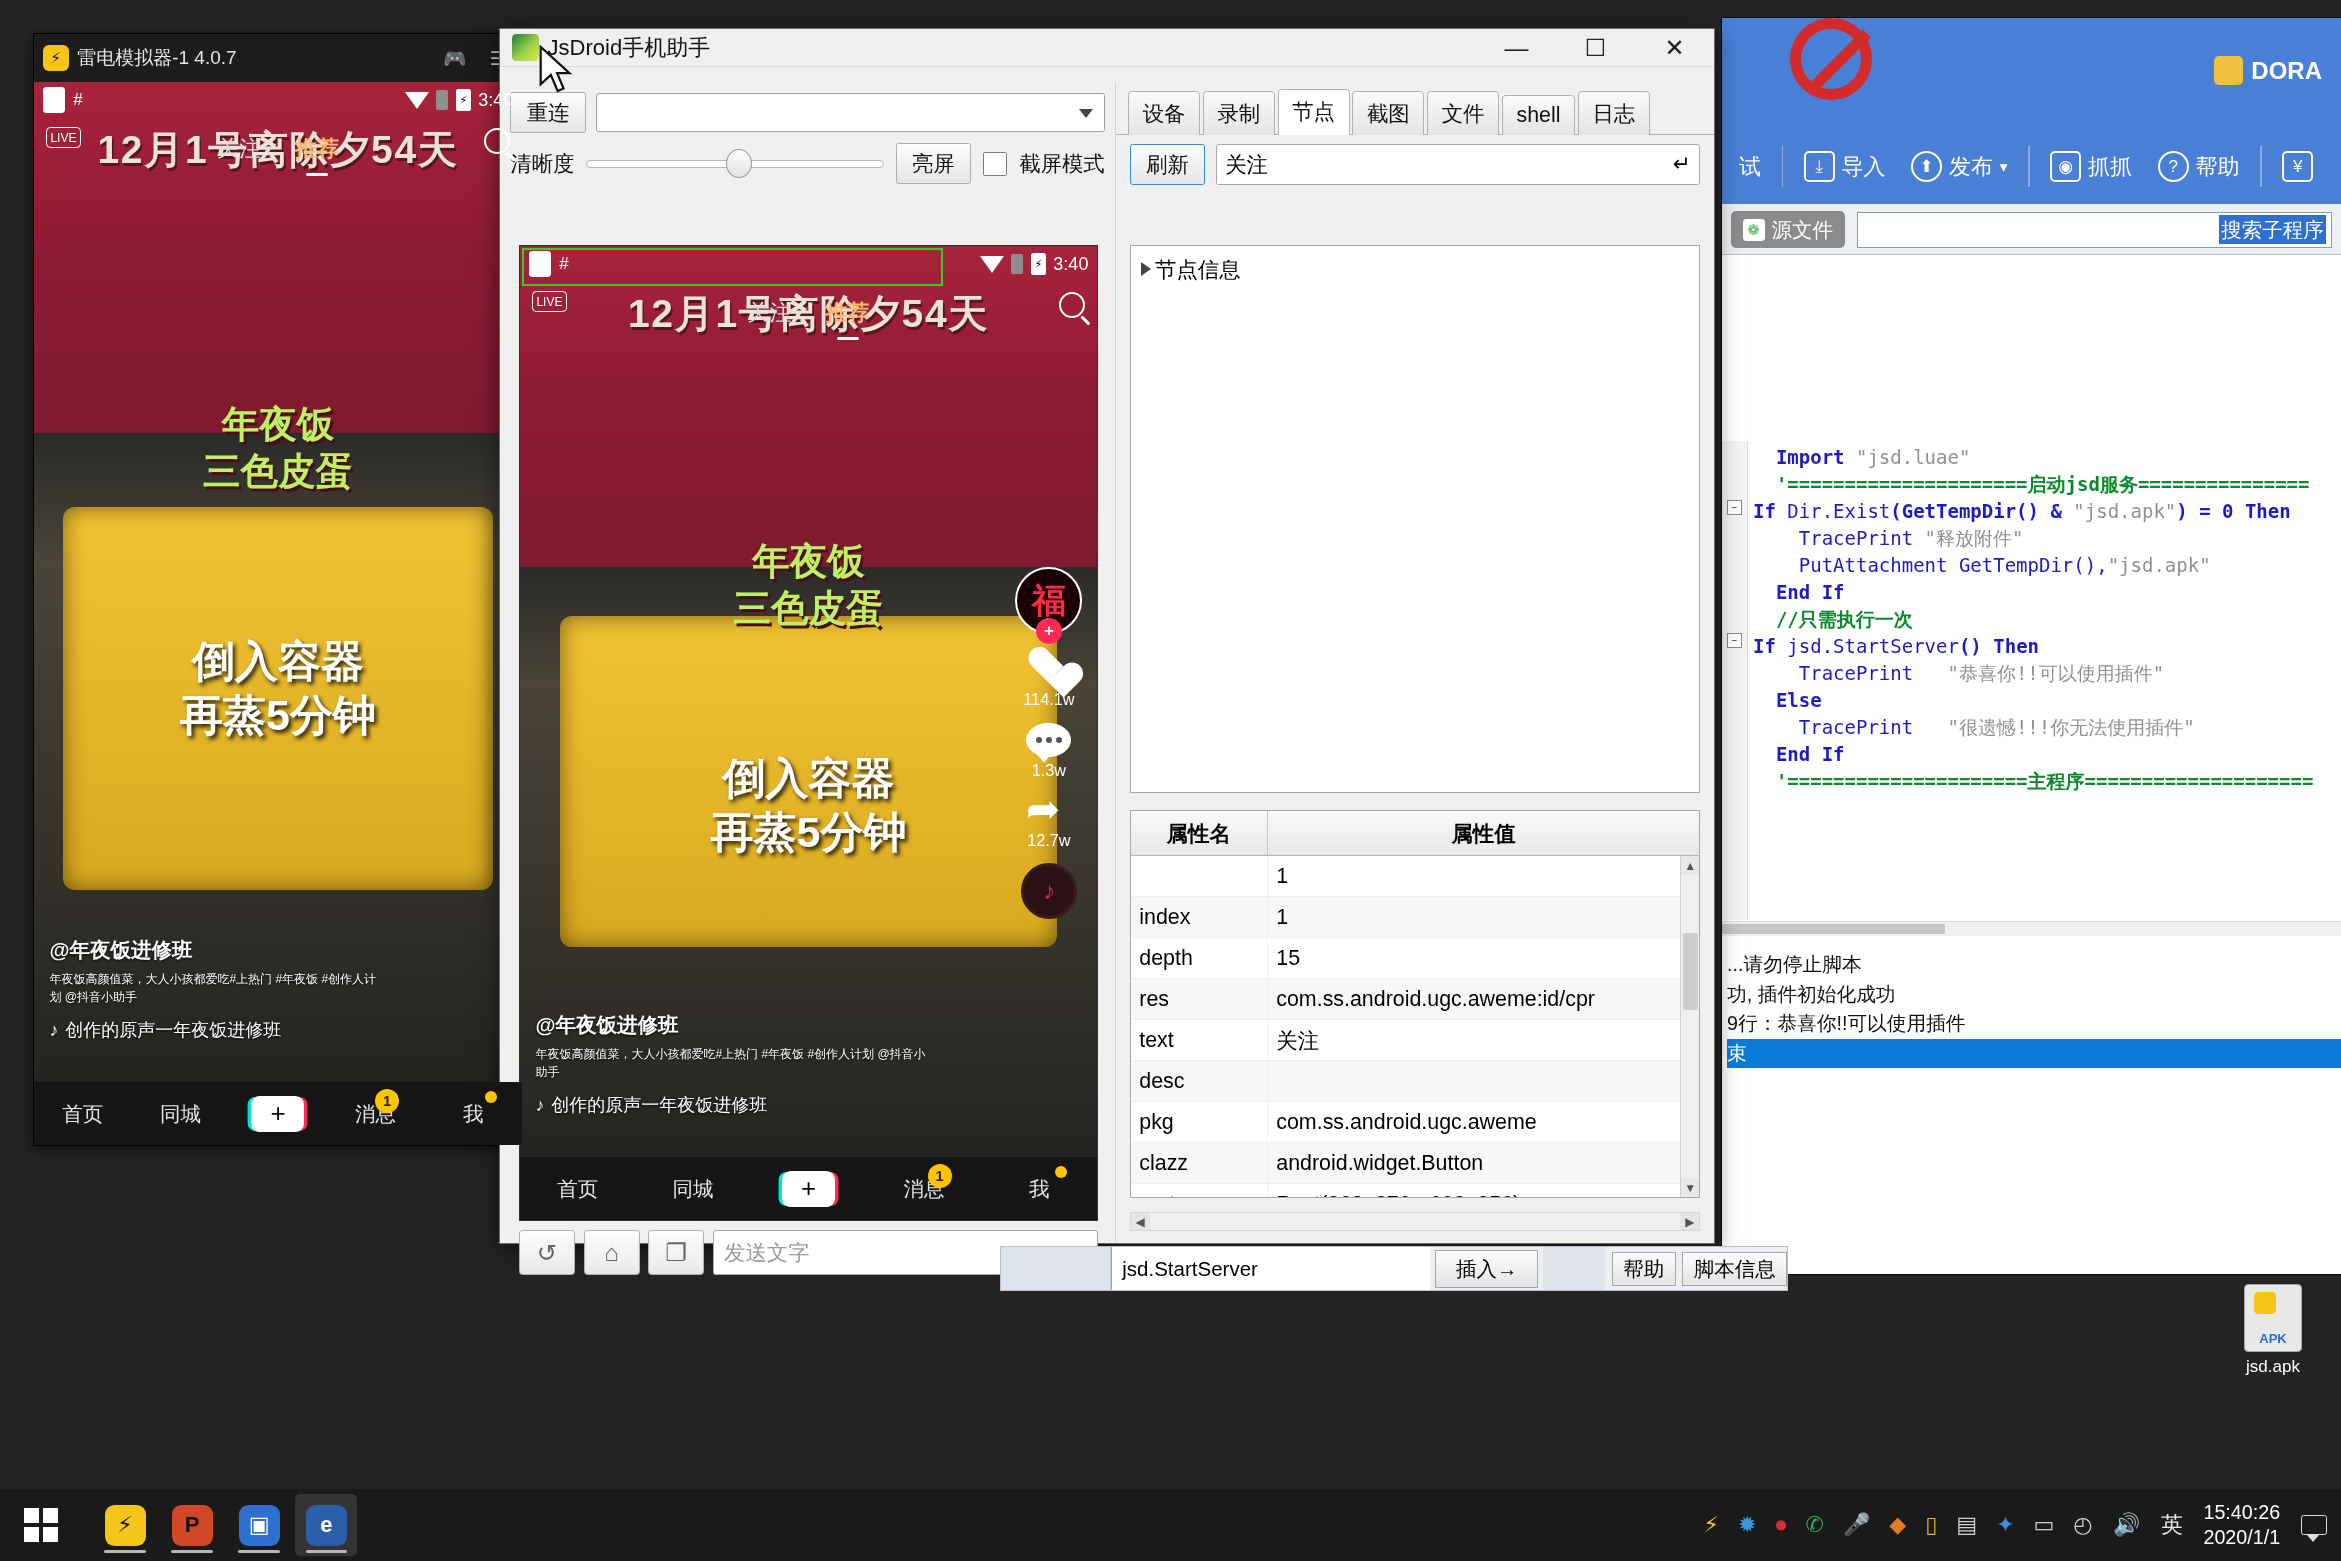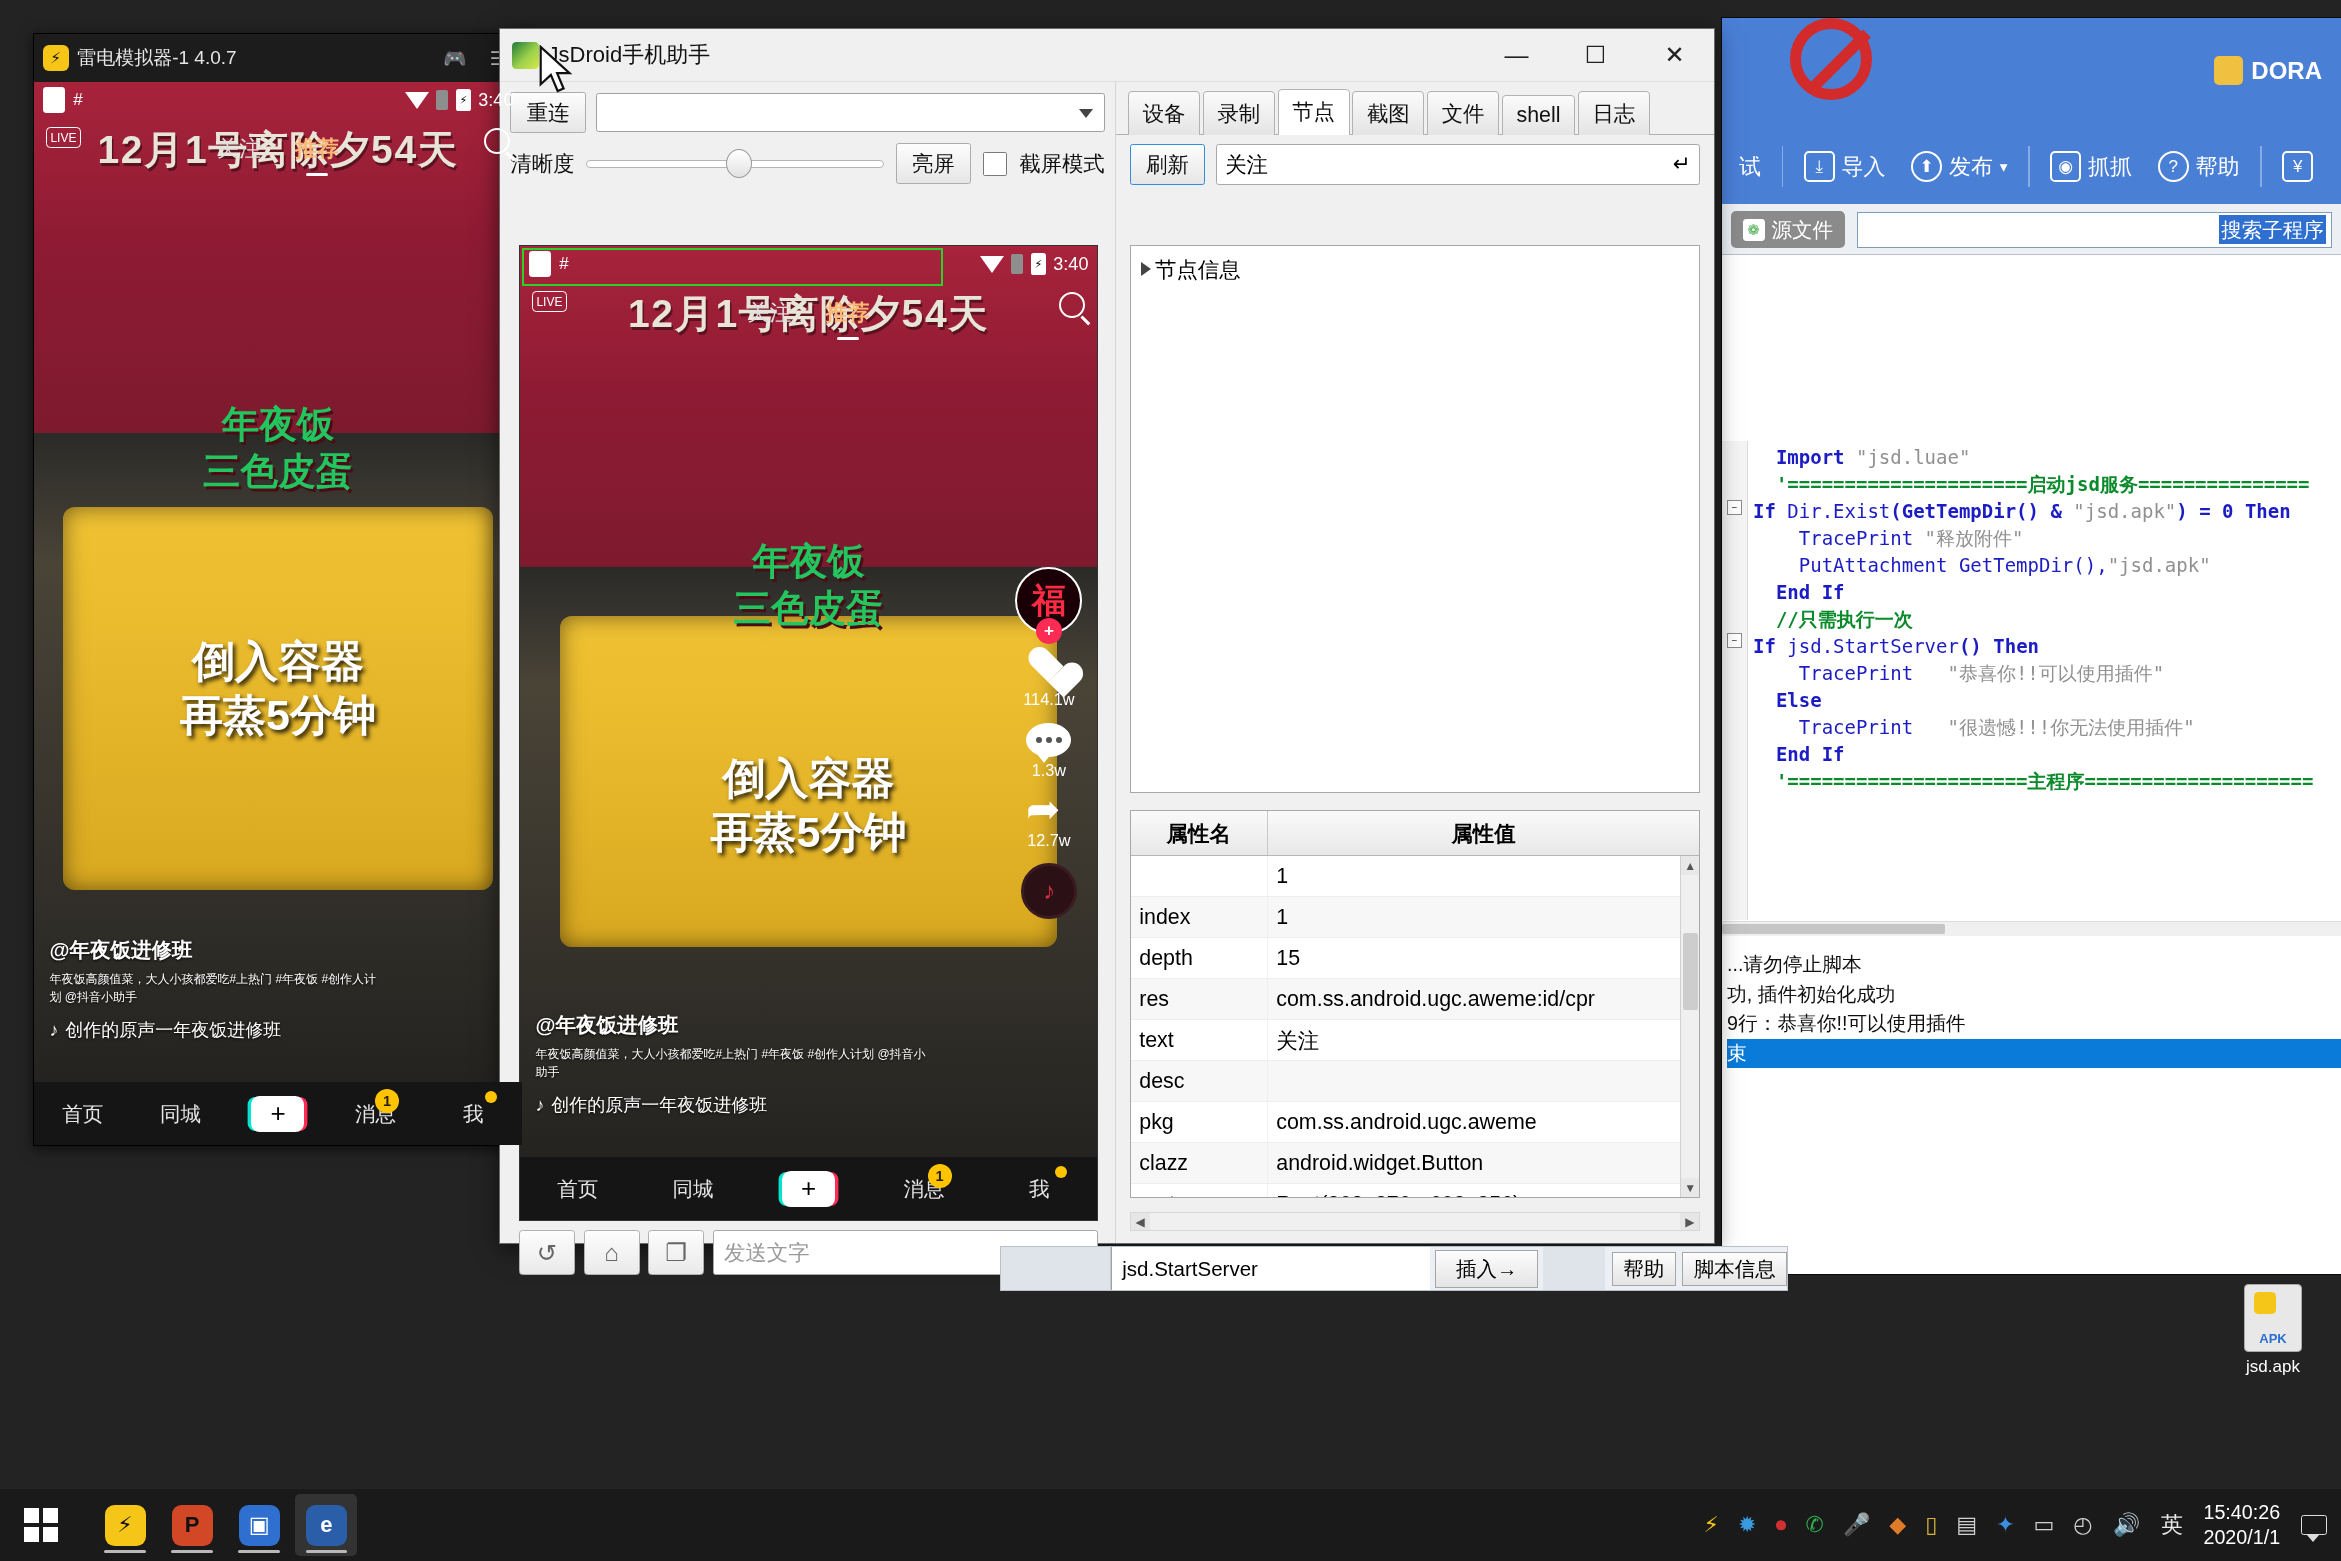--- a/index.html
+++ b/index.html
@@ -67,21 +67,21 @@
   .vid-tabs .act::after{content:"";position:absolute;left:25%;right:25%;bottom:-12px;height:3.4px;background:#fff;border-radius:1.7px;}
   .live-ico{position:absolute;left:12px;top:45px;color:#fff;font-size:12px;border:1.7px solid #fff;border-radius:4.3px;padding:2.6px 3.4px;z-index:6;}
   .search-ico{position:absolute;right:12px;top:46px;width:26px;height:26px;border:2.6px solid #fff;border-radius:50%;z-index:6;}
   .search-ico::after{content:"";position:absolute;right:-7.7px;bottom:-5.1px;width:11px;height:2.6px;background:#fff;transform:rotate(45deg);}
   .big-head{
     position:absolute;left:0;right:0;top:41px;text-align:center;color:#e9e4d8;
     font-size:39px;font-weight:bold;letter-spacing:1.7px;z-index:4;
     text-shadow:1.7px 2.6px 0 #5b1220;
   }
   .dish-title{
-    position:absolute;left:0;right:0;top:30%;text-align:center;color:#22c55e;
+    position:absolute;left:0;right:0;top:30%;text-align:center;color:#bef264;
     font-size:45px;font-weight:bold;line-height:1.25;z-index:4;
     text-shadow:2.6px 2.6px 0 #4a0d17;
   }
   .dish-title small{display:block;}
   .step-title{
     position:absolute;left:0;right:0;top:52%;text-align:center;color:#fff;
     font-size:43px;font-weight:bold;line-height:1.25;z-index:4;
     text-shadow:2.6px 2.6px 4.3px rgba(0,0,0,.85);
   }
   .caption{position:absolute;left:15.4px;bottom:103px;width:68%;color:#fff;z-index:7;text-shadow:0 0.9px 2.6px rgba(0,0,0,.9);}
@@ -162,21 +162,21 @@
   .apk-box{width:58px;height:68px;margin:0 auto 5.1px;background:#e8e8e8;border:0.9px solid #aaa;border-radius:4.3px;position:relative;}
   .apk-box .p{position:absolute;left:8.6px;top:6.8px;width:22px;height:22px;background:#f5c518;border-radius:4.3px;}
   .apk-box .lbl{position:absolute;left:0;right:0;bottom:5.1px;color:#2b6fd0;font-size:13px;font-weight:bold;}
 
   
   .jsd {
     position:absolute; left:499px; top:28px; width:1216px; height:1216px;
     background:#f0f0f0; border:0.9px solid #6b6b6b; box-shadow:0 5.1px 22px rgba(0,0,0,.55);
   }
   .jsd-title{
-    height:53px;background:#f0f0f0;display:flex;align-items:center;border-bottom:0.9px solid #ddd;
+    height:38px;background:#f0f0f0;display:flex;align-items:center;border-bottom:0.9px solid #ddd;
   }
   .jsd-title .ico{width:27px;height:27px;margin:0 8.6px 0 12px;border-radius:4.3px;
     background:linear-gradient(135deg,#1f7a3a 0%, #9dd14a 55%, #d6e84a 100%);}
   .jsd-title .txt{flex:1;font-size:22px;color:#111;}
   .jsd-wbtn{width:79px;height:53px;display:flex;align-items:center;justify-content:center;font-size:24px;color:#222;}
 
   .jsd-body{position:absolute;left:0;right:0;top:53px;bottom:0;display:flex;}
   .jsd-left{width:616px;border-right:0.9px solid #d4d4d4;position:relative;background:#f0f0f0;}
   .jsd-right{flex:1;position:relative;background:#f0f0f0;}
 

